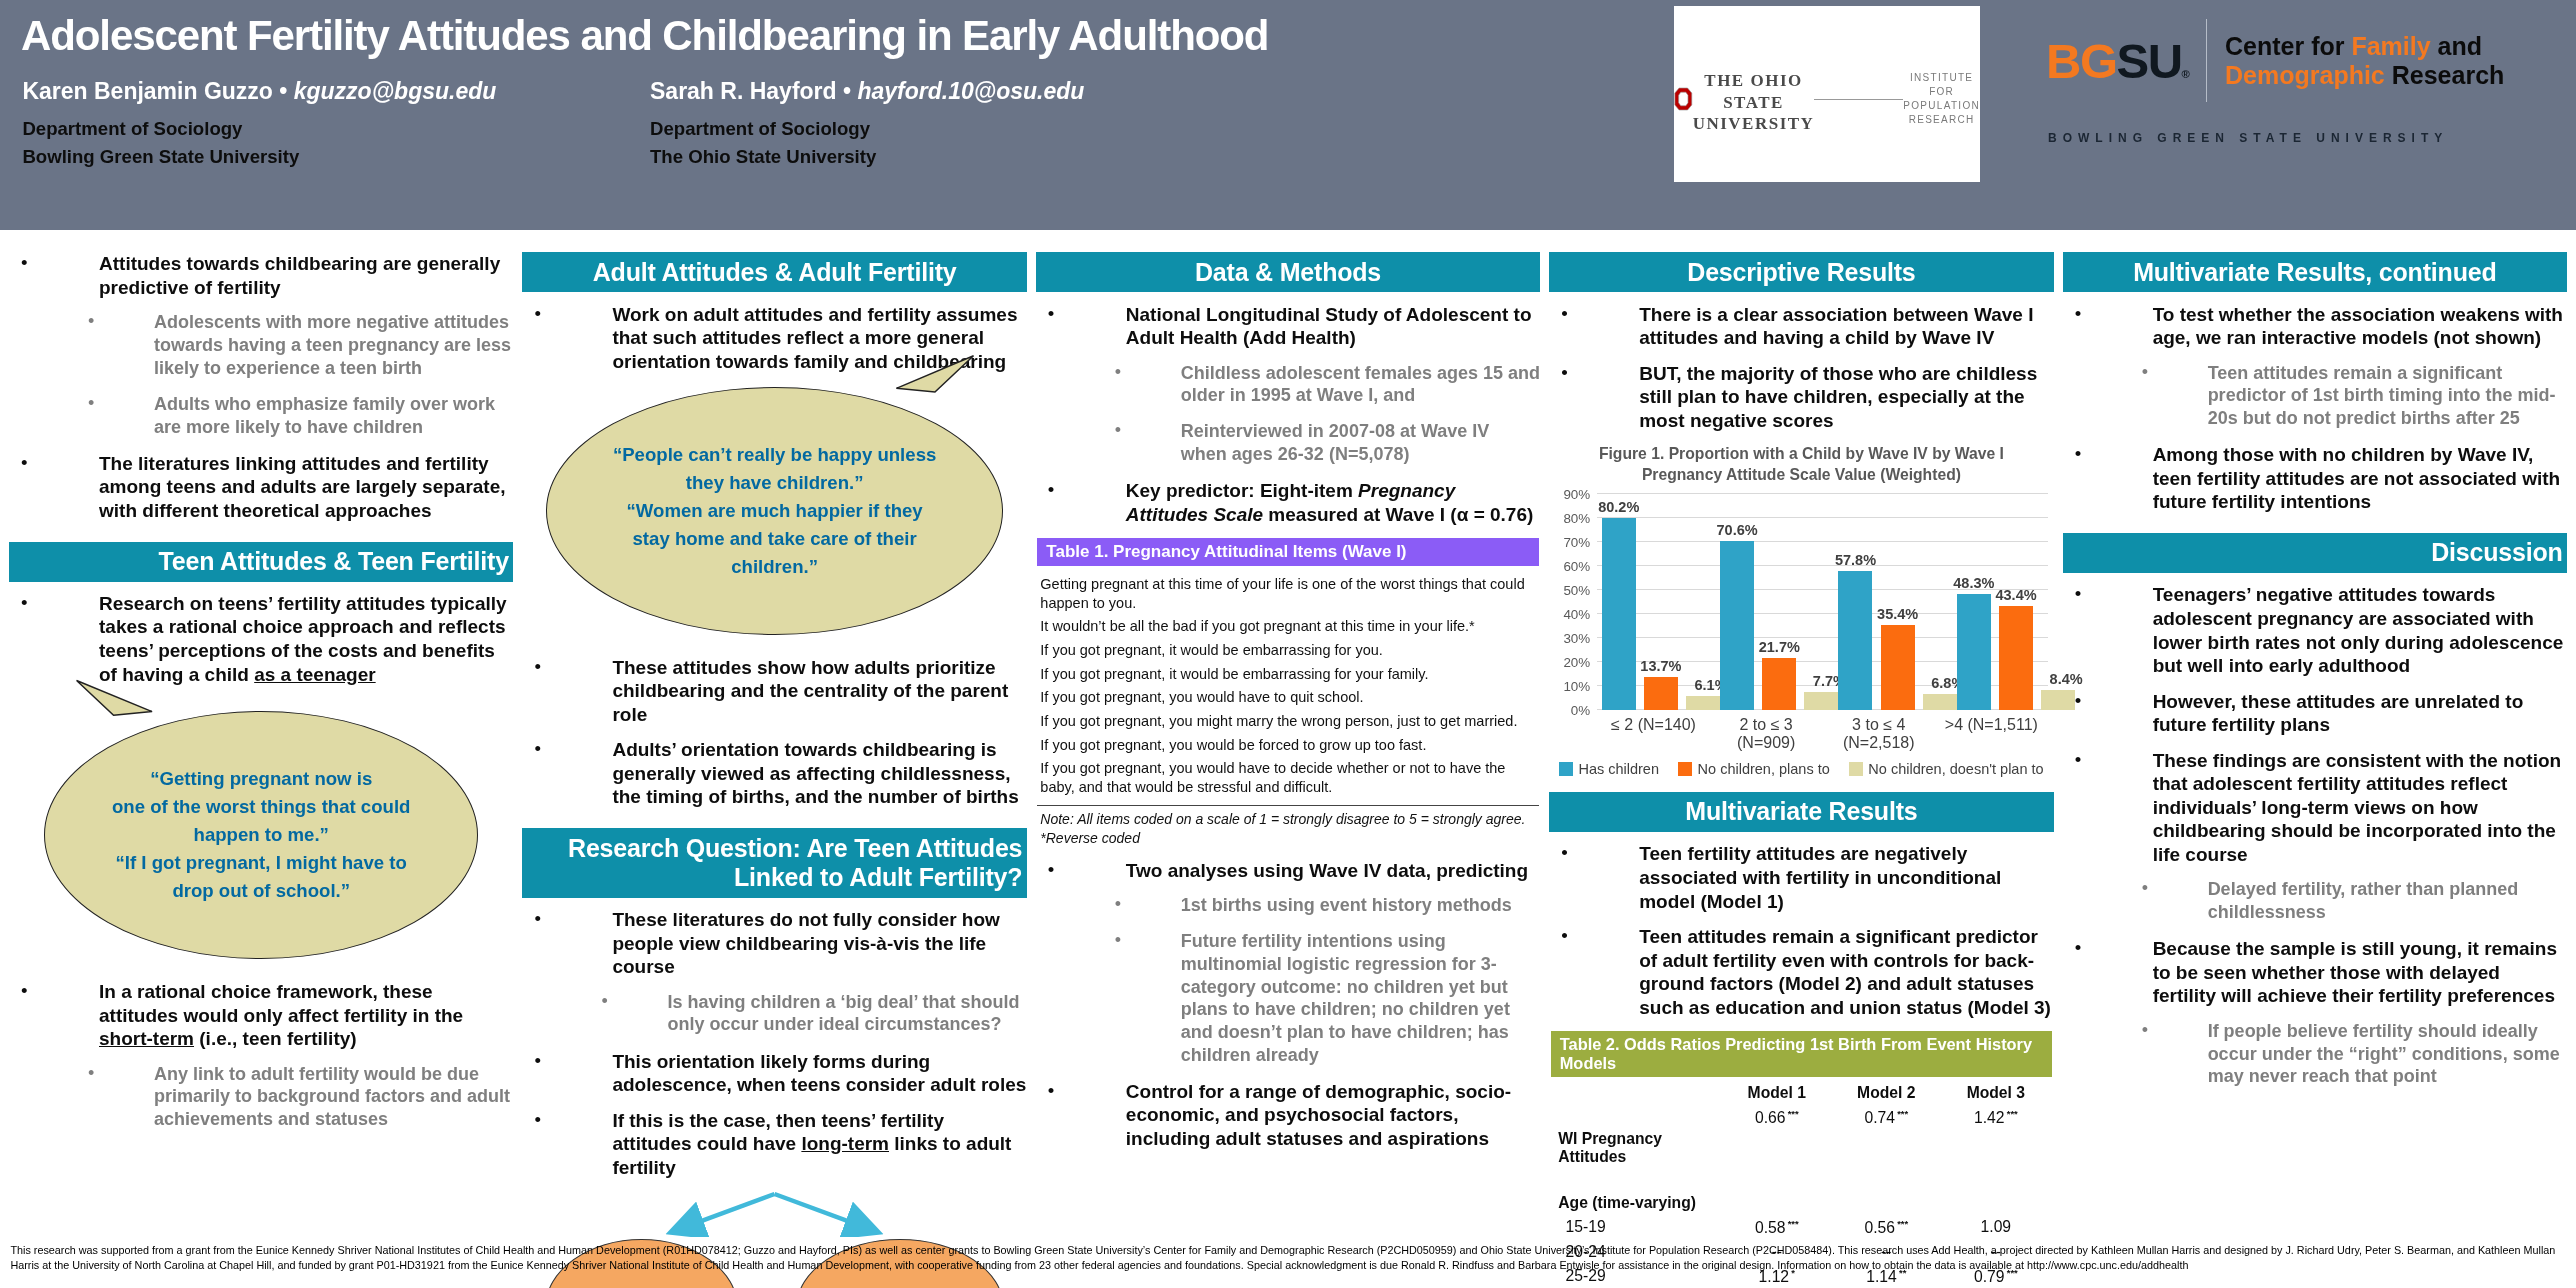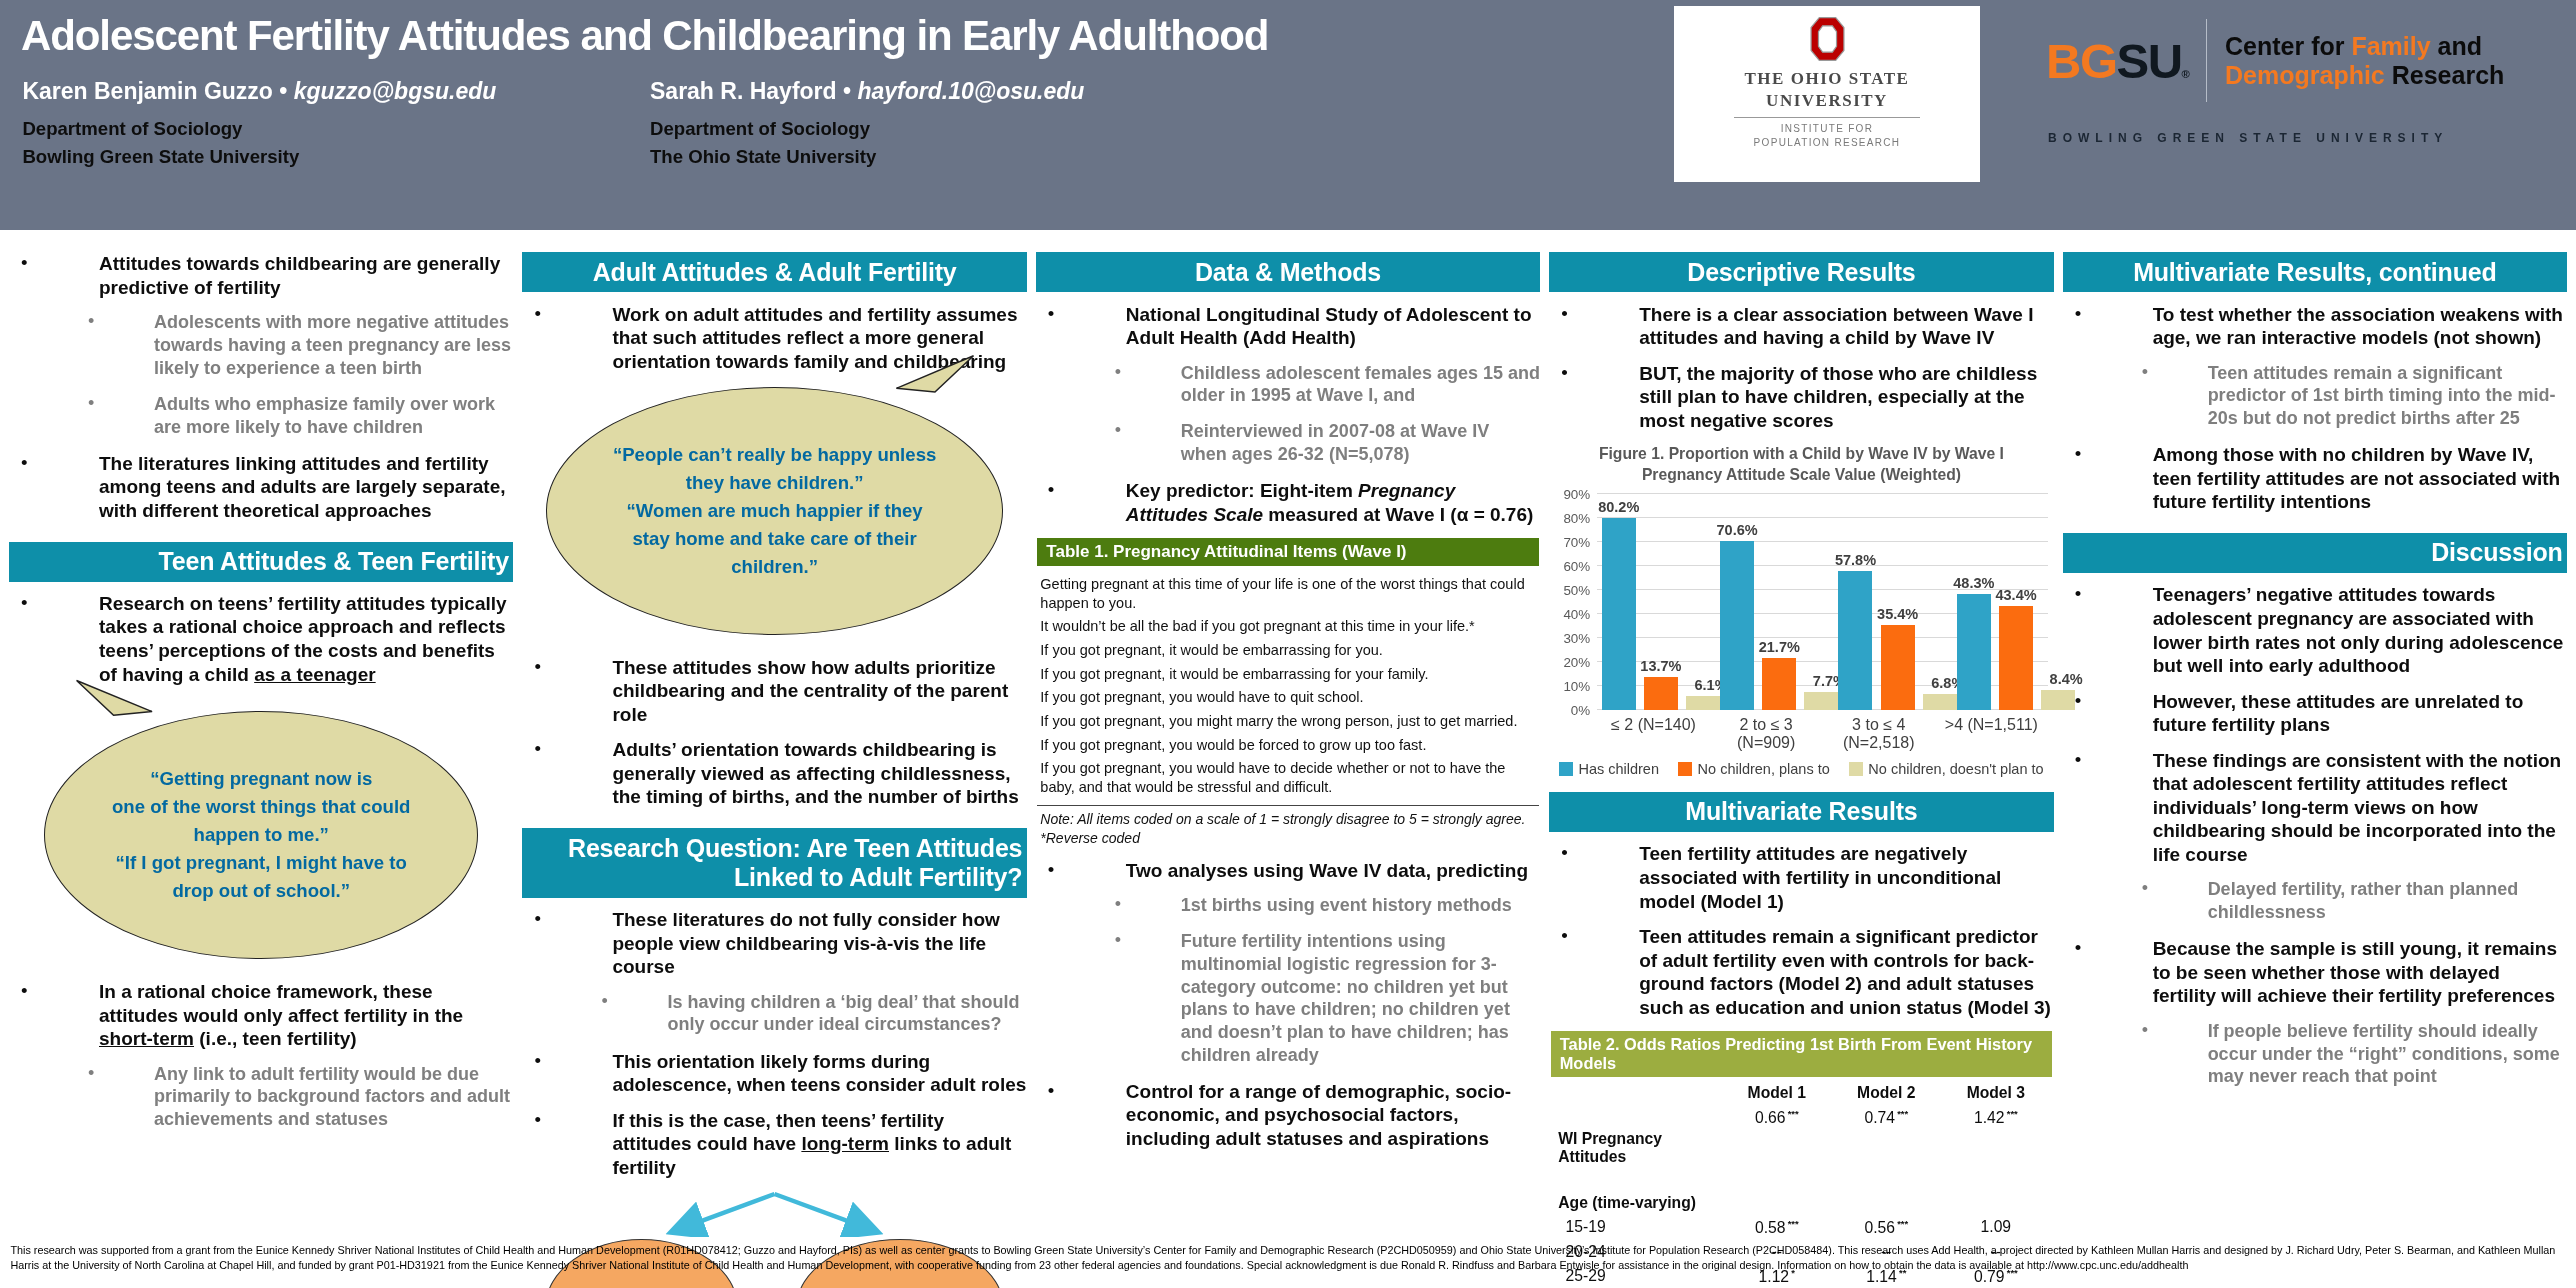--- a/index.html
+++ b/index.html
@@ -10,21 +10,21 @@
   .hdr{position:absolute;top:0;left:0;width:100%;height:230px;background:#6A7487;}
   .hdr-title{position:absolute;left:21px;top:12px;color:#fff;font-weight:bold;font-size:42px;
     letter-spacing:-1.1px;white-space:nowrap;}
   .author{position:absolute;top:78px;color:#fff;}
   .author.a1{left:22.4px;} .author.a2{left:650px;}
   .author-line{font-size:23px;font-weight:bold;}
   .author-line .email{font-style:italic;}
   .author-dept{color:#0d0d0d;font-weight:bold;font-size:18.6px;margin-top:10.4px;line-height:1.5;}
 
   .osu-box{position:absolute;left:1674px;top:6px;width:306px;height:176px;background:#fff;
-    display:flex;flex-direction:column;align-items:center;padding-top:10.4px;box-sizing:border-box;}
+    display:flex;flex-direction:row;align-items:center;padding-top:10.4px;box-sizing:border-box;}
   .osu-word{font-family:"Liberation Serif",serif;color:#4a4a4a;font-weight:600;font-size:17px;
     letter-spacing:1.5px;text-align:center;line-height:1.25;margin-top:6px;}
   .osu-rule{width:186px;border-top:0.7px solid #999;margin:6px 0 4.5px;}
   .osu-sub{color:#7a7a7a;font-size:10px;letter-spacing:1.3px;text-align:center;line-height:1.4;}
 
   .bgsu{position:absolute;left:2046px;top:19.4px;display:flex;align-items:center;}
   .bgsu-word{font-size:49px;font-weight:700;letter-spacing:-1.5px;}
   .bgsu-bg{color:#F47920;} .bgsu-su{color:#101820;}
   .bgsu-reg{font-size:11.2px;color:#101820;vertical-align:baseline;}
   .bgsu-div{width:0.7px;height:83px;background:#c9cfd8;margin:0 18px;opacity:.8;}
@@ -69,21 +69,21 @@
   .ovals{display:flex;justify-content:space-between;padding:0 22.4px;margin-top:1.5px;}
   .oval{background:#F5A761;border:1.5px solid #333;border-radius:50%;display:flex;
     flex-direction:column;justify-content:center;align-items:center;
     font-weight:bold;font-size:19.4px;color:#000;text-align:center;}
   .oval.o1{width:191px;height:136px;}
   .oval.o2{width:206px;height:136px;}
   .oval .line{line-height:1.35;}
 
   
   .t1{margin:4.5px 1.5px 10.4px;}
-  .t1-title{background:#4d7c0f;color:#fff;font-weight:bold;font-size:17px;padding:3.7px 9px;}
+  .t1-title{background:#8b5cf6;color:#fff;font-weight:bold;font-size:17px;padding:3.7px 9px;}
   .t1-body{padding:4.5px 3px 0;}
   .t1-body .line{font-size:14.5px;color:#111;line-height:1.32;margin:4.5px 0;}
   .t1-note{border-top:1.5px solid #444;margin-top:7.5px;padding:4.5px 3px 1.5px;
     font-style:italic;font-size:14px;color:#111;line-height:1.3;}
 
   
   .t2{margin:7.5px 1.5px 0;}
   .t2-title{background:#9CAD40;color:#fff;font-weight:bold;font-size:16.4px;padding:3.7px 9px;}
   .t2-grid{display:grid;grid-template-columns:1.55fr 1fr 1fr 1fr;padding:4.5px 1.5px 1.5px;}
   .t2c{font-size:15.7px;color:#0d0d0d;padding:3px 1.5px;}

